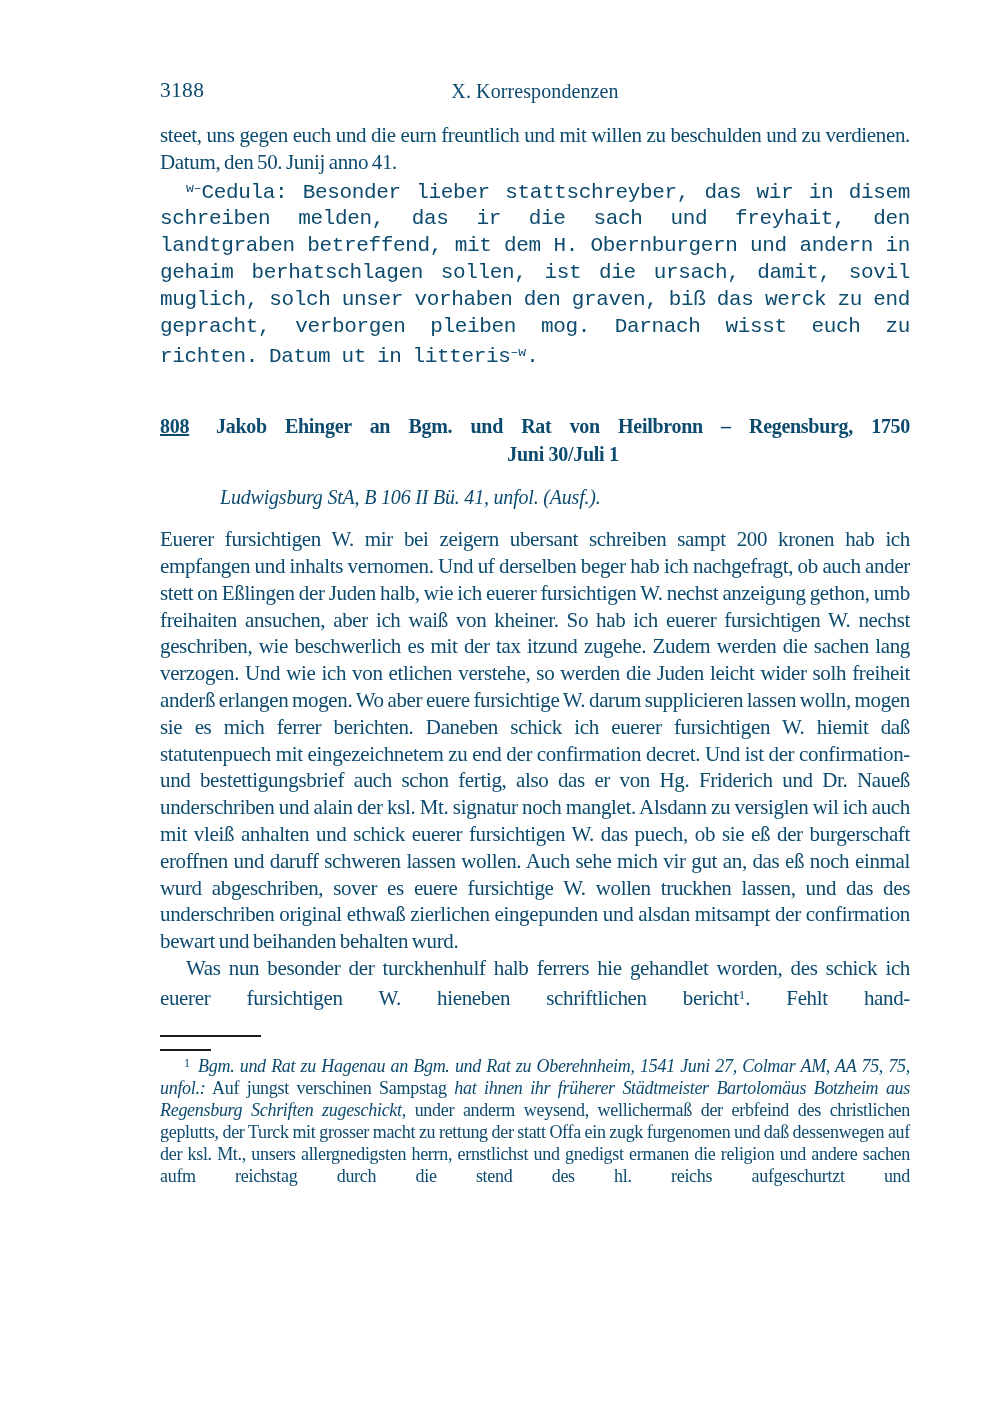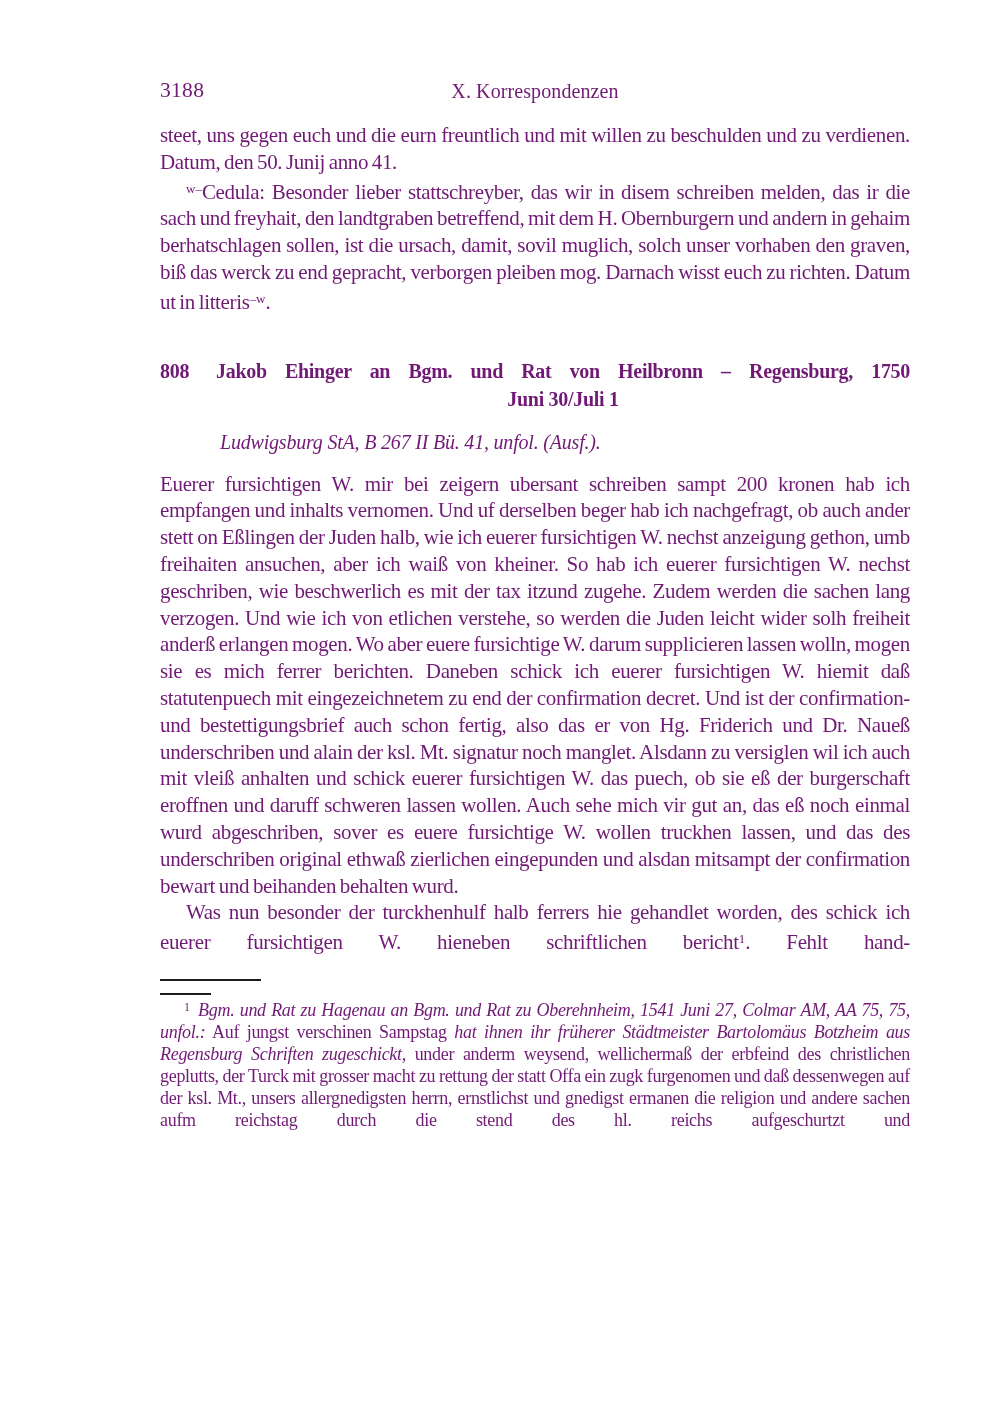--- a/index.html
+++ b/index.html
@@ -5,21 +5,21 @@
   html, body {
     margin: 0;
     padding: 0;
     background: #ffffff;
   }
   .page {
     position: relative;
     width: 1004px;
     height: 1418px;
     background: #ffffff;
-    color: #701a75;
+    color: #0c4a6e;
     font-family: "Liberation Serif", "DejaVu Serif", serif;
     overflow: hidden;
     box-sizing: border-box;
     padding: 80px 94px 0 160px;
   }
   .content {
     width: 750px;
   }
 
   
@@ -42,41 +42,42 @@
   
   .body-text {
     margin: 0;
     font-size: 21px;
     line-height: 26.8px;
     letter-spacing: -0.35px;
     word-spacing: -1.2px;
     text-align: justify;
   }
   .cont { margin-top: 20px; }
-  .cedula { text-indent: 26px; }
+  .cedula { text-indent: 26px; font-family: Liberation Mono, monospace; }
   .sup {
     font-size: 13px;
     letter-spacing: 0;
     vertical-align: 6px;
   }
 
   
   .entry-heading {
     position: relative;
     margin-top: 41px;
     padding-left: 56px;
     font-weight: bold;
     font-size: 20px;
     line-height: 28px;
     letter-spacing: -0.3px;
   }
   .entry-num {
     position: absolute;
     left: 0;
     top: 0;
+    text-decoration: underline;
   }
   .head-l1 {
     text-align: justify;
     text-align-last: justify;
   }
   .head-l2 { text-align: center; }
 
   .source {
     margin: 16px 0 0 0;
     padding-left: 60px;
@@ -141,21 +142,21 @@
 
     <p class="body-text cedula"><span class="sup">w–</span><span>Cedula: Besonder lieber stattschreyber, das wir in disem schreiben melden, das ir die sach und freyhait, den landtgraben betreffend, mit dem H. Obernburgern und andern in gehaim berhatschlagen sollen, ist die ursach, damit, sovil muglich, solch unser vorhaben den graven, biß das werck zu end gepracht, verborgen pleiben mog. Darnach wisst euch zu richten. Datum ut in litteris</span><span class="sup">–w</span><span>.</span></p>
 
     <section>
       <div class="entry-heading">
         <span class="entry-num">808</span>
         <div class="head-l1">Jakob Ehinger an Bgm. und Rat von Heilbronn – Regensburg, 1750</div>
         <div class="head-l2">Juni 30/Juli 1</div>
       </div>
 
-      <p class="source">Ludwigsburg StA, B 267 II Bü. 41, unfol. (Ausf.).</p>
+      <p class="source">Ludwigsburg StA, B 106 II Bü. 41, unfol. (Ausf.).</p>
 
       <p class="body-text main">Euerer fursichtigen W. mir bei zeigern ubersant schreiben sampt 200 kronen hab ich empfangen und inhalts vernomen. Und uf derselben beger hab ich nachgefragt, ob auch ander stett on Eßlingen der Juden halb, wie ich euerer fursichtigen W. nechst anzeigung gethon, umb freihaiten ansuchen, aber ich waiß von kheiner. So hab ich euerer fursichtigen W. nechst geschriben, wie beschwerlich es mit der tax itzund zugehe. Zudem werden die sachen lang verzogen. Und wie ich von etlichen verstehe, so werden die Juden leicht wider solh freiheit anderß erlangen mogen. Wo aber euere fursichtige W. darum supplicieren lassen wolln, mogen sie es mich ferrer berichten. Daneben schick ich euerer fursichtigen W. hiemit daß statutenpuech mit eingezeichnetem zu end der confirmation decret. Und ist der confirmation- und bestettigungsbrief auch schon fertig, also das er von Hg. Friderich und Dr. Naueß underschriben und alain der ksl. Mt. signatur noch manglet. Alsdann zu versiglen wil ich auch mit vleiß anhalten und schick euerer fursichtigen W. das puech, ob sie eß der burgerschaft eroffnen und daruff schweren lassen wollen. Auch sehe mich vir gut an, das eß noch einmal wurd abgeschriben, sover es euere fursichtige W. wollen truckhen lassen, und das des underschriben original ethwaß zierlichen eingepunden und alsdan mitsampt der confirmation bewart und beihanden behalten wurd.</p>
 
       <p class="body-text para2"><span>Was nun besonder der turckhenhulf halb ferrers hie gehandlet worden, des schick ich euerer fursichtigen W. hieneben schriftlichen bericht</span><span class="sup">1</span><span>. Fehlt hand-</span></p>
     </section>
 
     <footer class="footnotes">
       <div class="rule rule-apparatus"></div>
 
       <div class="rule rule-footnote"></div>

